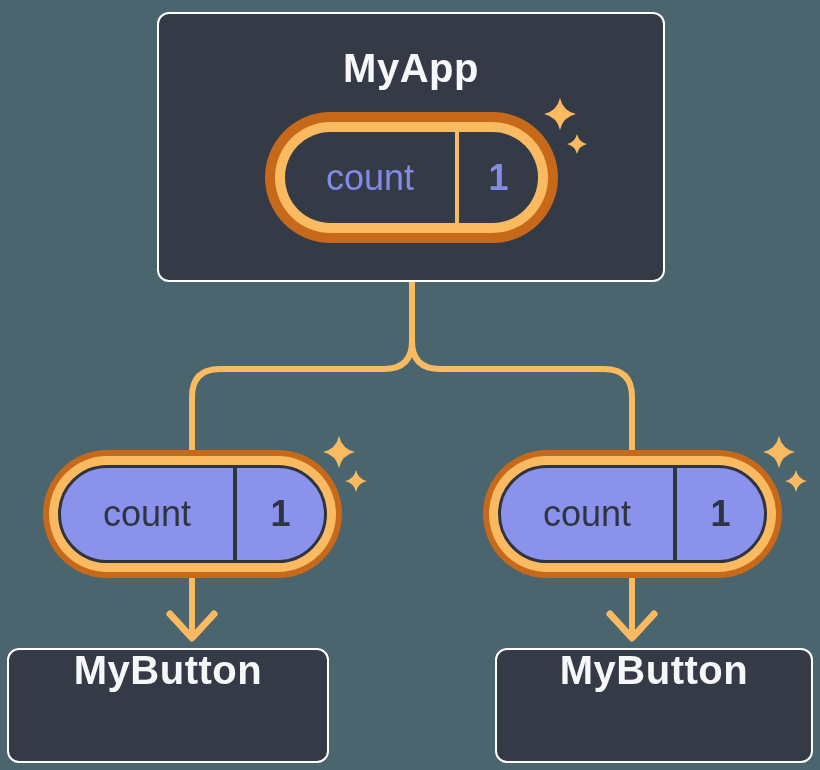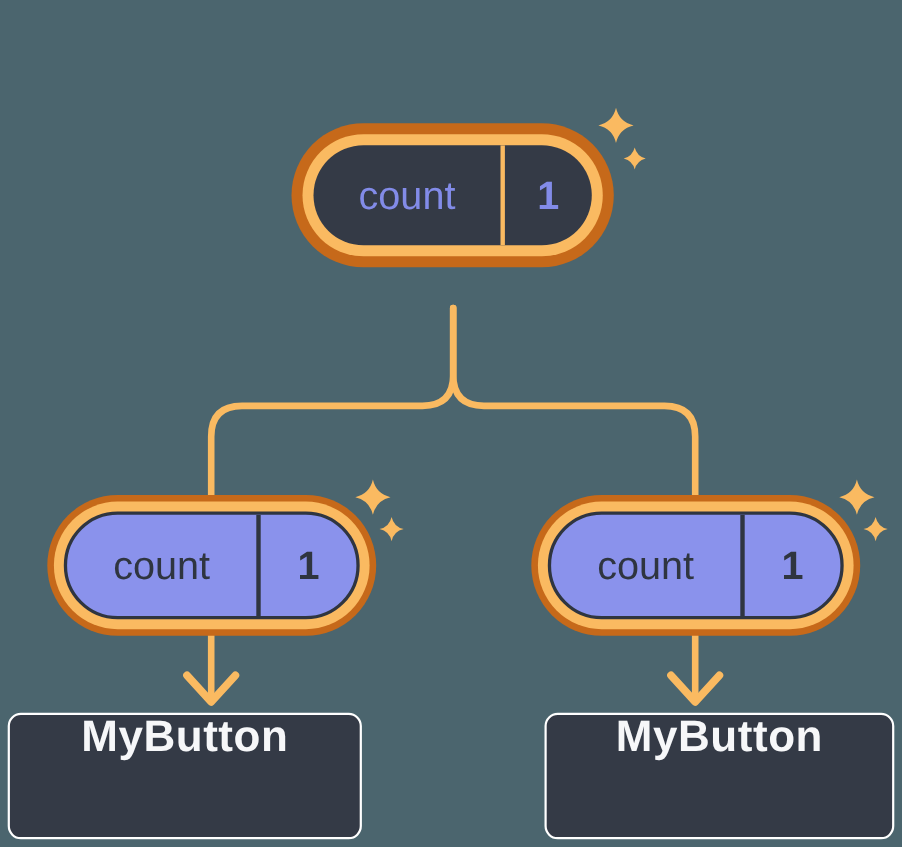--- a/index.html
+++ b/index.html
@@ -75,20 +75,23 @@
 
 <div class="stage">
 
   <svg class="layer layer-connectors" viewBox="0 0 820 770">
     <path class="connector" d="M 412 280 L 412 341 Q 412 369 384 369 L 220 369 Q 192 369 192 397 L 192 634"></path>
     <path class="connector" d="M 412 280 L 412 341 Q 412 369 440 369 L 604 369 Q 632 369 632 397 L 632 634"></path>
     <path class="arrowhead" d="M 170 614 L 192 638 L 214 614"></path>
     <path class="arrowhead" d="M 610 614 L 632 638 L 654 614"></path>
   </svg>
 
+  <div class="node node-root">
+    <div class="node-title">MyApp</div>
+  </div>
 
   <div class="pill pill-root">
     <div class="pill-mid">
       <div class="pill-inner">
         <div class="state-label">count</div>
         <div class="state-sep"></div>
         <div class="state-value">1</div>
       </div>
     </div>
   </div>

